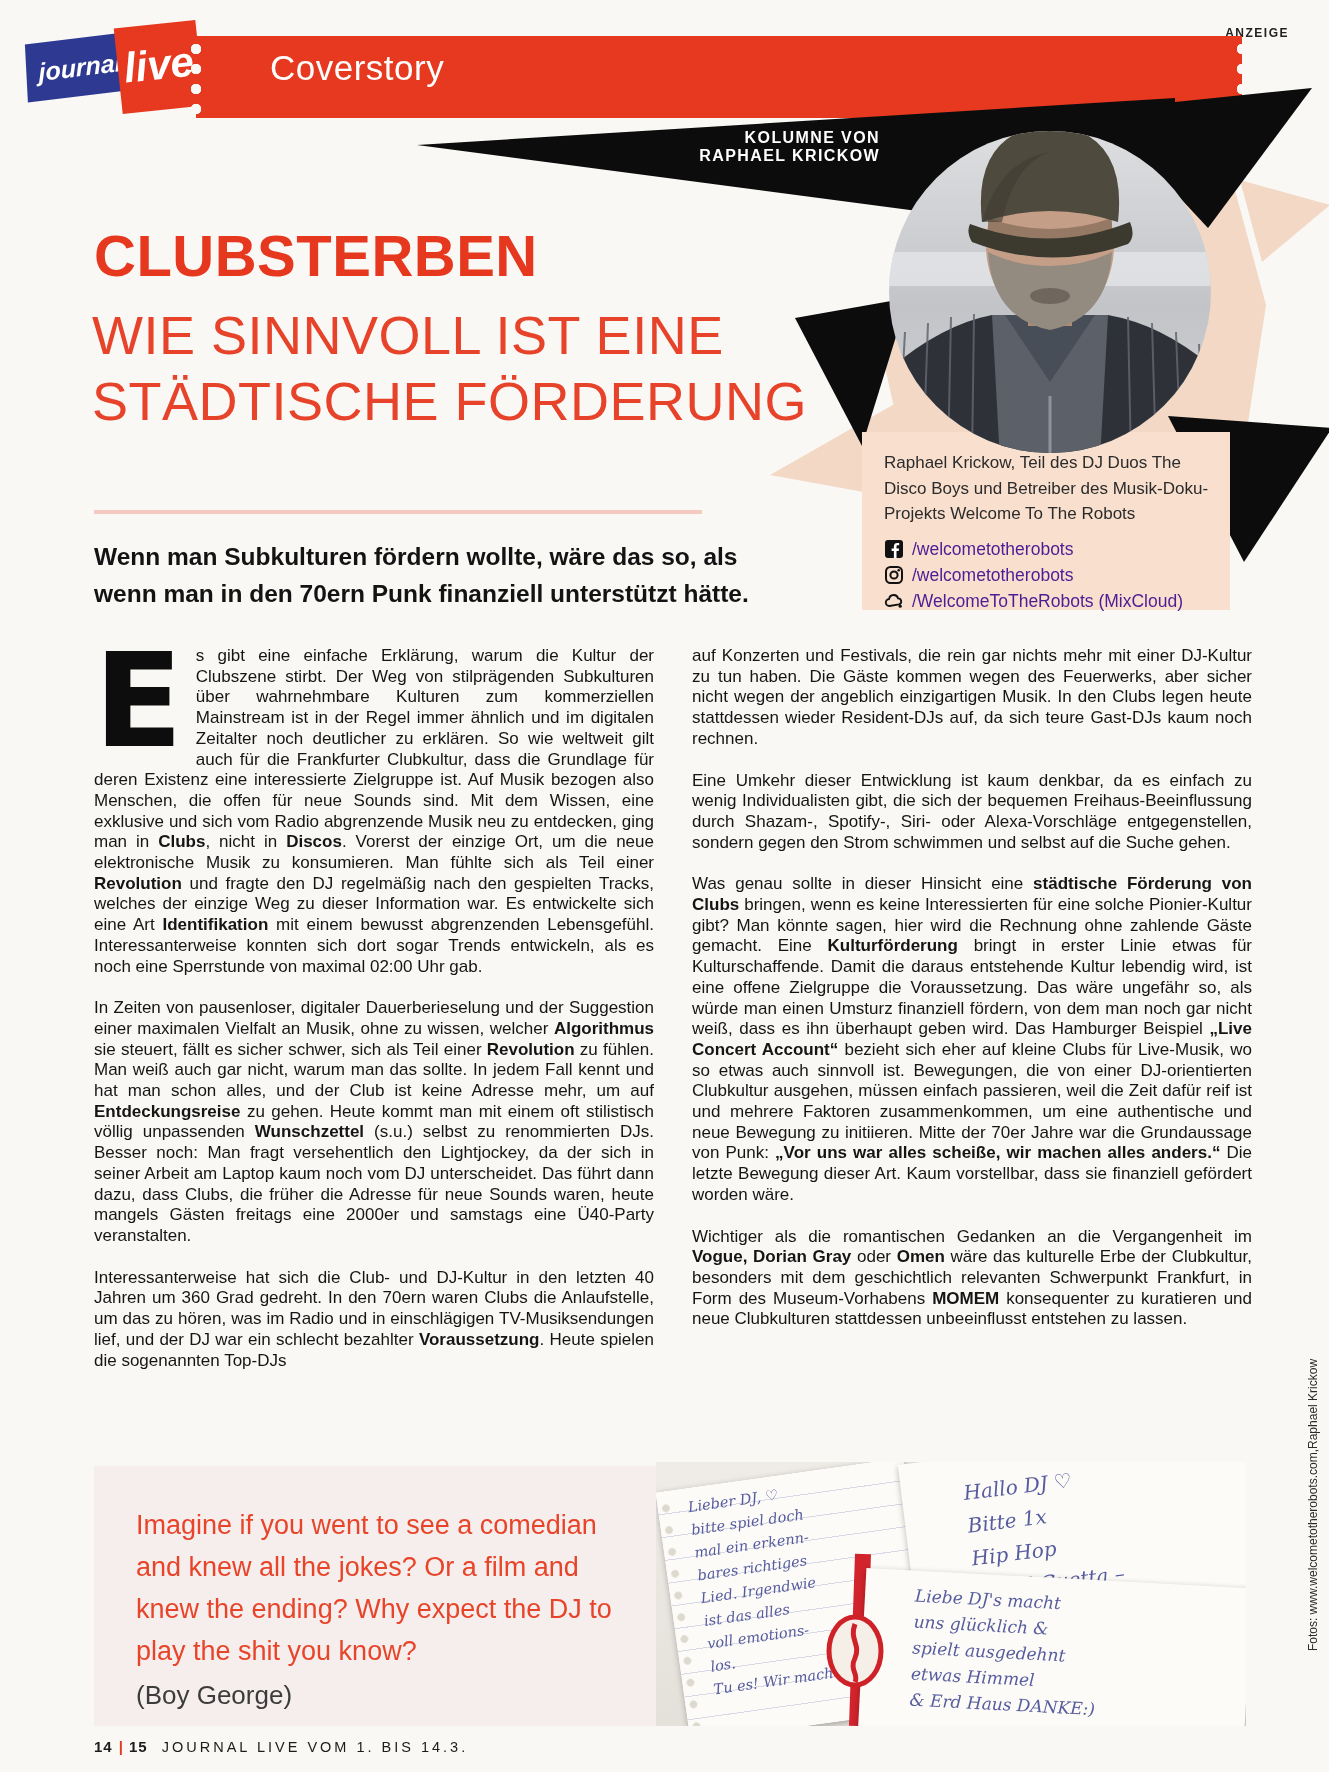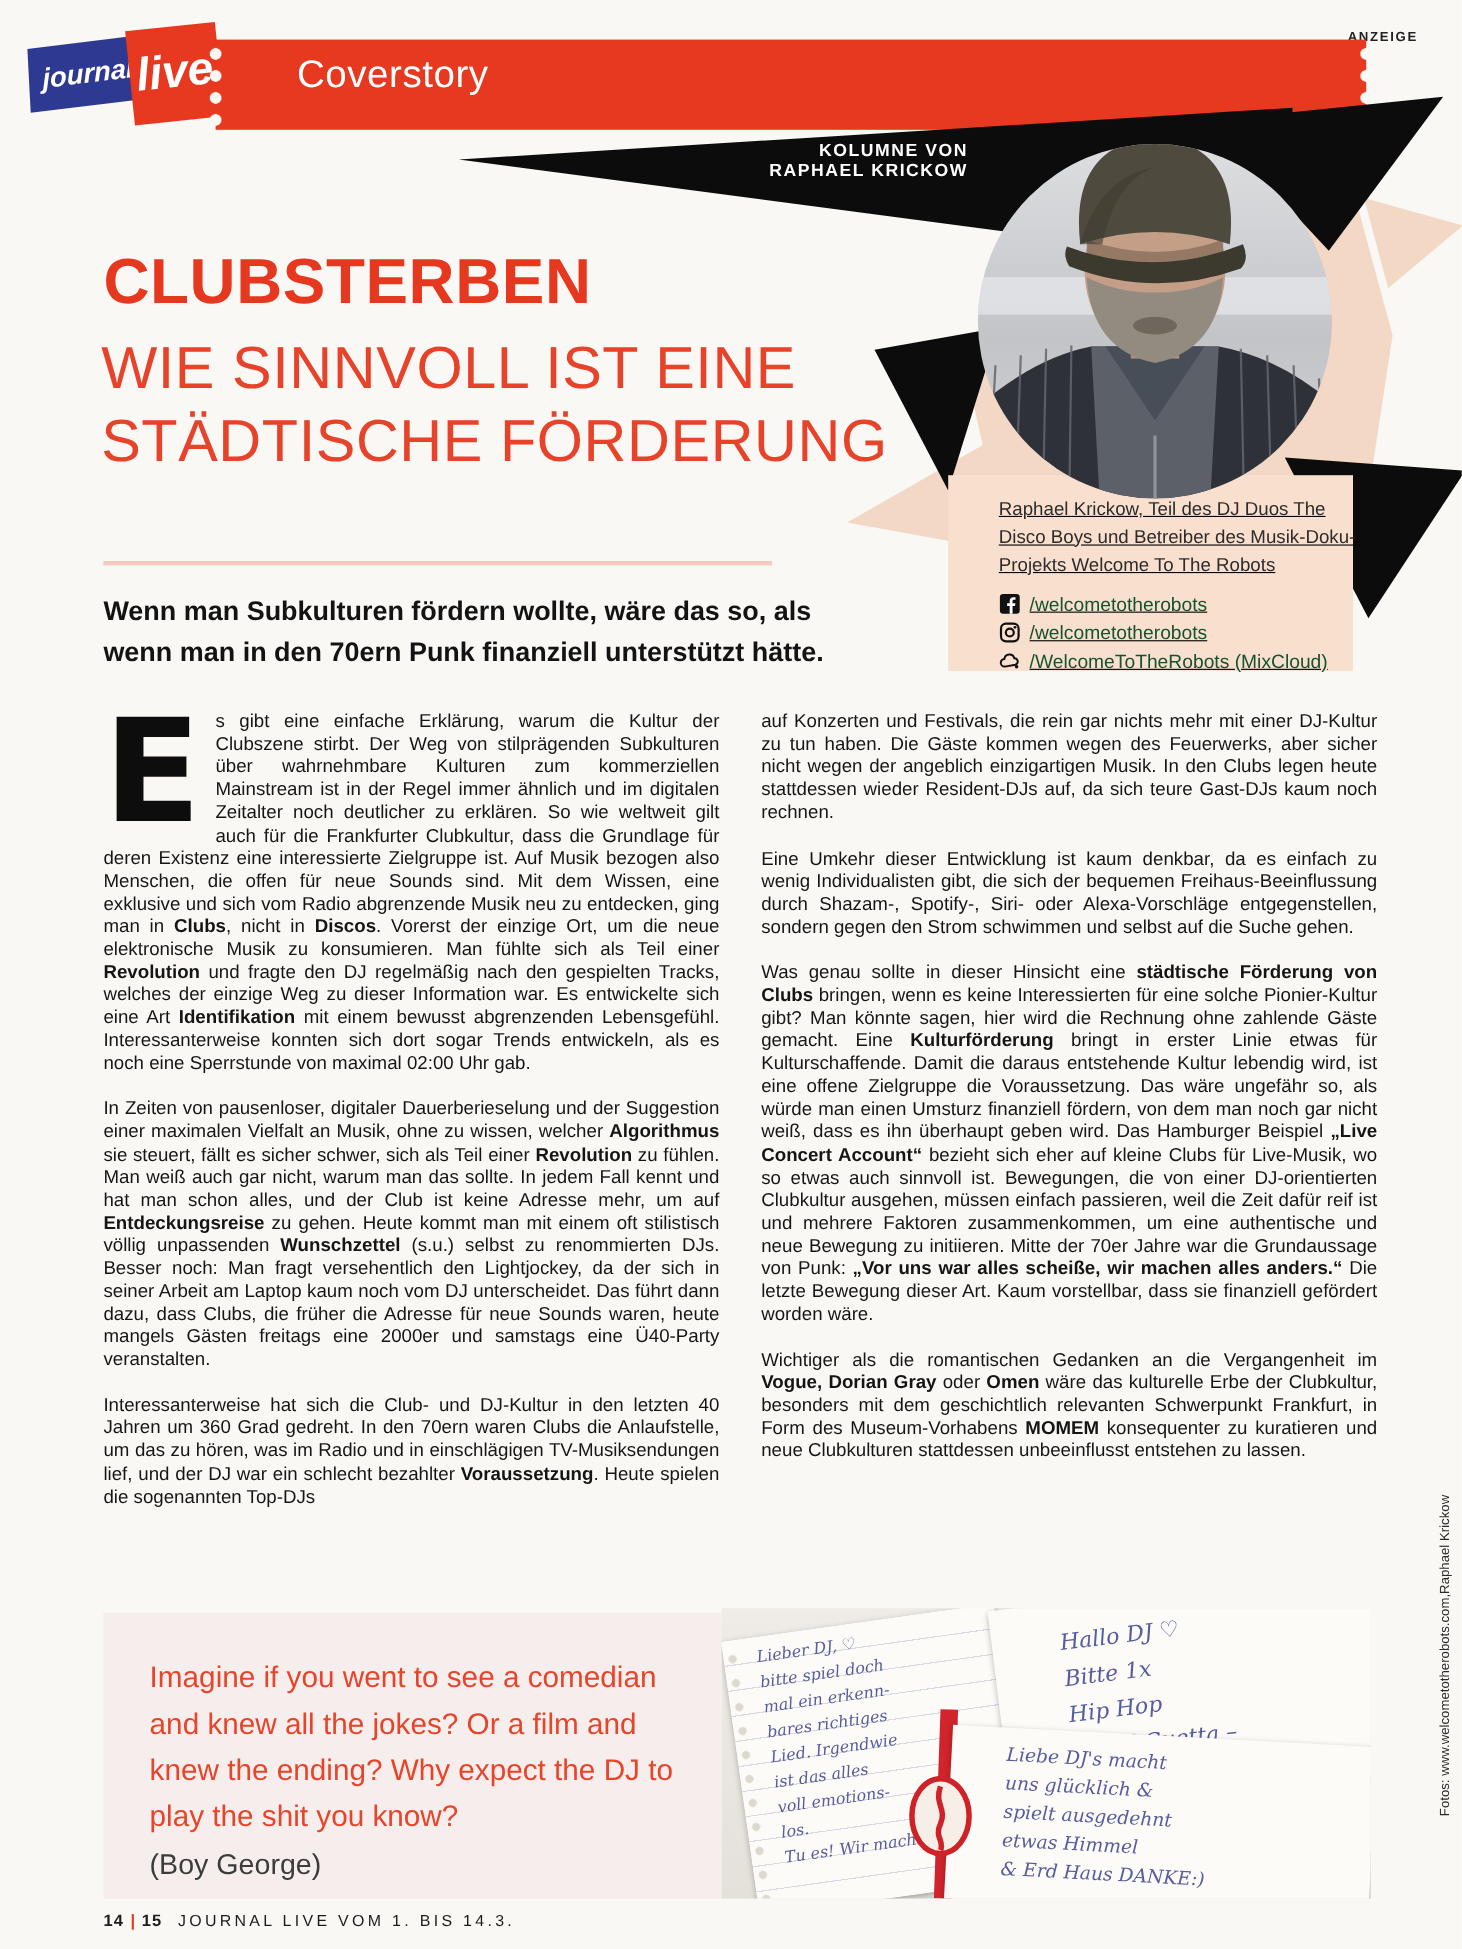--- a/index.html
+++ b/index.html
@@ -33,24 +33,24 @@
 
   .kicker { position:absolute; left:94px; top:222px; margin:0; font-size:58px; font-weight:bold;
             color:#e5381f; letter-spacing:0.5px; z-index:2; }
   .subhead { position:absolute; left:92px; top:302px; font-size:54px; font-weight:300;
              color:#e6432a; line-height:66px; letter-spacing:0.5px; z-index:2; }
   .rule { position:absolute; left:94px; top:510px; width:608px; height:4px; background:#f4c9bf; }
   .intro { position:absolute; left:94px; top:538px; width:680px; margin:0; font-size:24.5px;
            font-weight:bold; color:#131313; line-height:37px; z-index:2; }
 
   
-  .caption-wrap { position:absolute; left:908px; top:450px; width:334px; z-index:2;text-decoration:underline; }
+  .caption-wrap { position:absolute; left:884px; top:450px; width:334px; z-index:2; }
   .caption { margin:0; font-size:17px; line-height:25.5px; color:#2b2b2b; }
   .socials { list-style:none; margin:9px 0 0 0; padding:0; }
-  .socials li { display:flex; align-items:center; gap:8px; font-size:17.5px; color:#14532d;
+  .socials li { display:flex; align-items:center; gap:8px; font-size:17.5px; color:#4c1d95;
                 line-height:26px; }
   .sicon { width:20px; height:20px; flex:0 0 20px; }
 
   
   .body { position:absolute; left:94px; top:646px; width:1158px; display:flex; gap:38px;
           font-size:17px; line-height:20.7px; color:#151515; text-align:justify; z-index:2; }
   .col { width:560px; }
   .col p { margin:0 0 21px 0; }
   .col b { font-weight:bold; }
   .dropcap { float:left; font-size:130px; line-height:102px; font-weight:bold; color:#0d0d0d;

